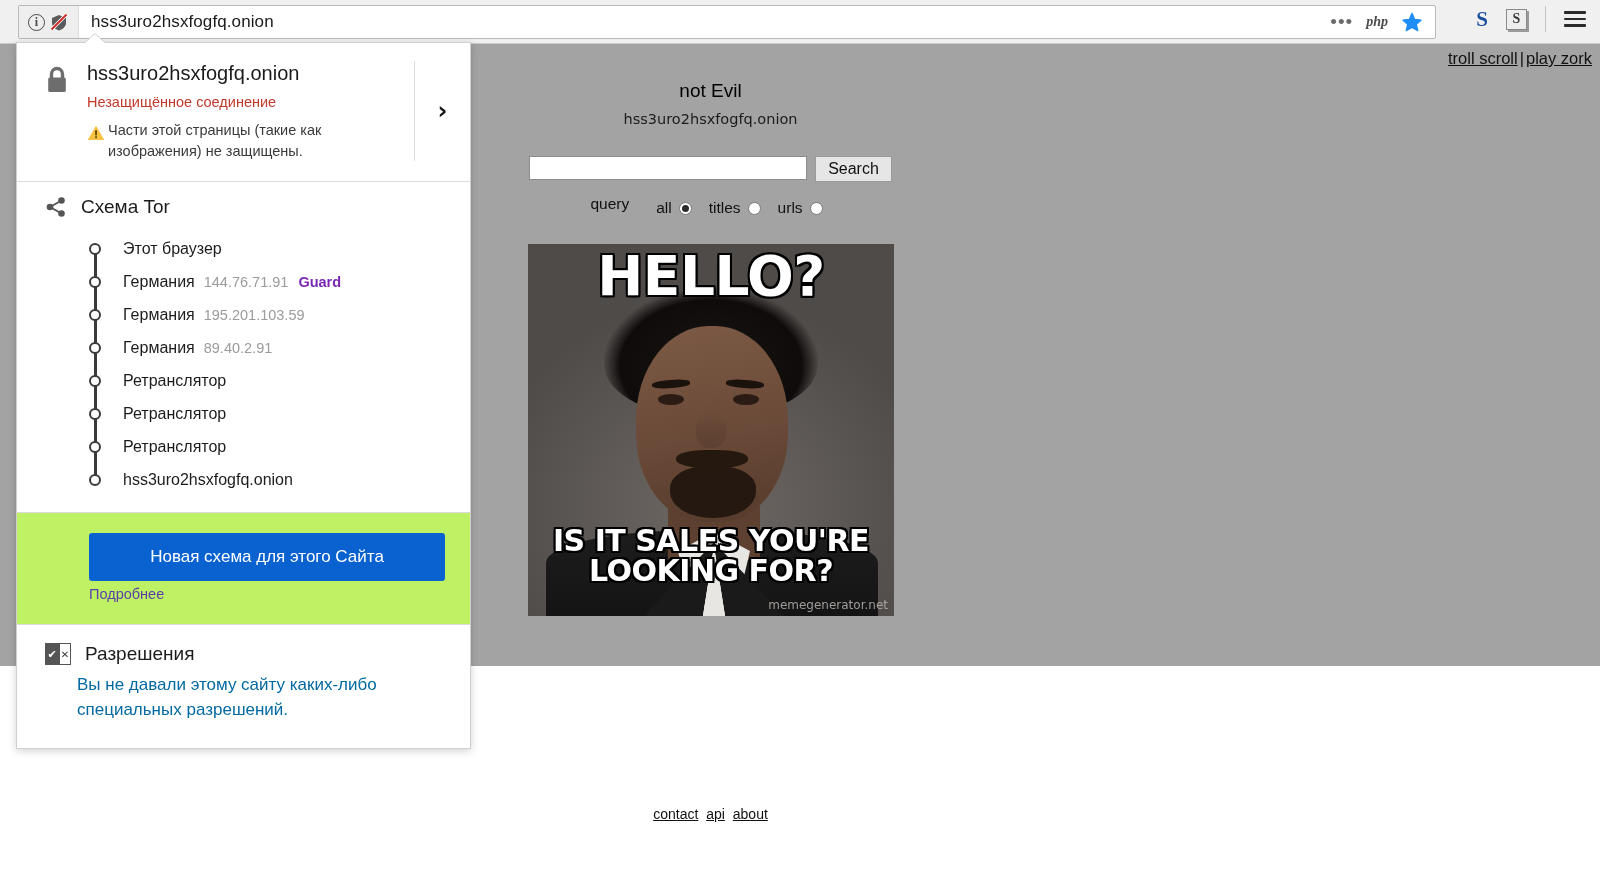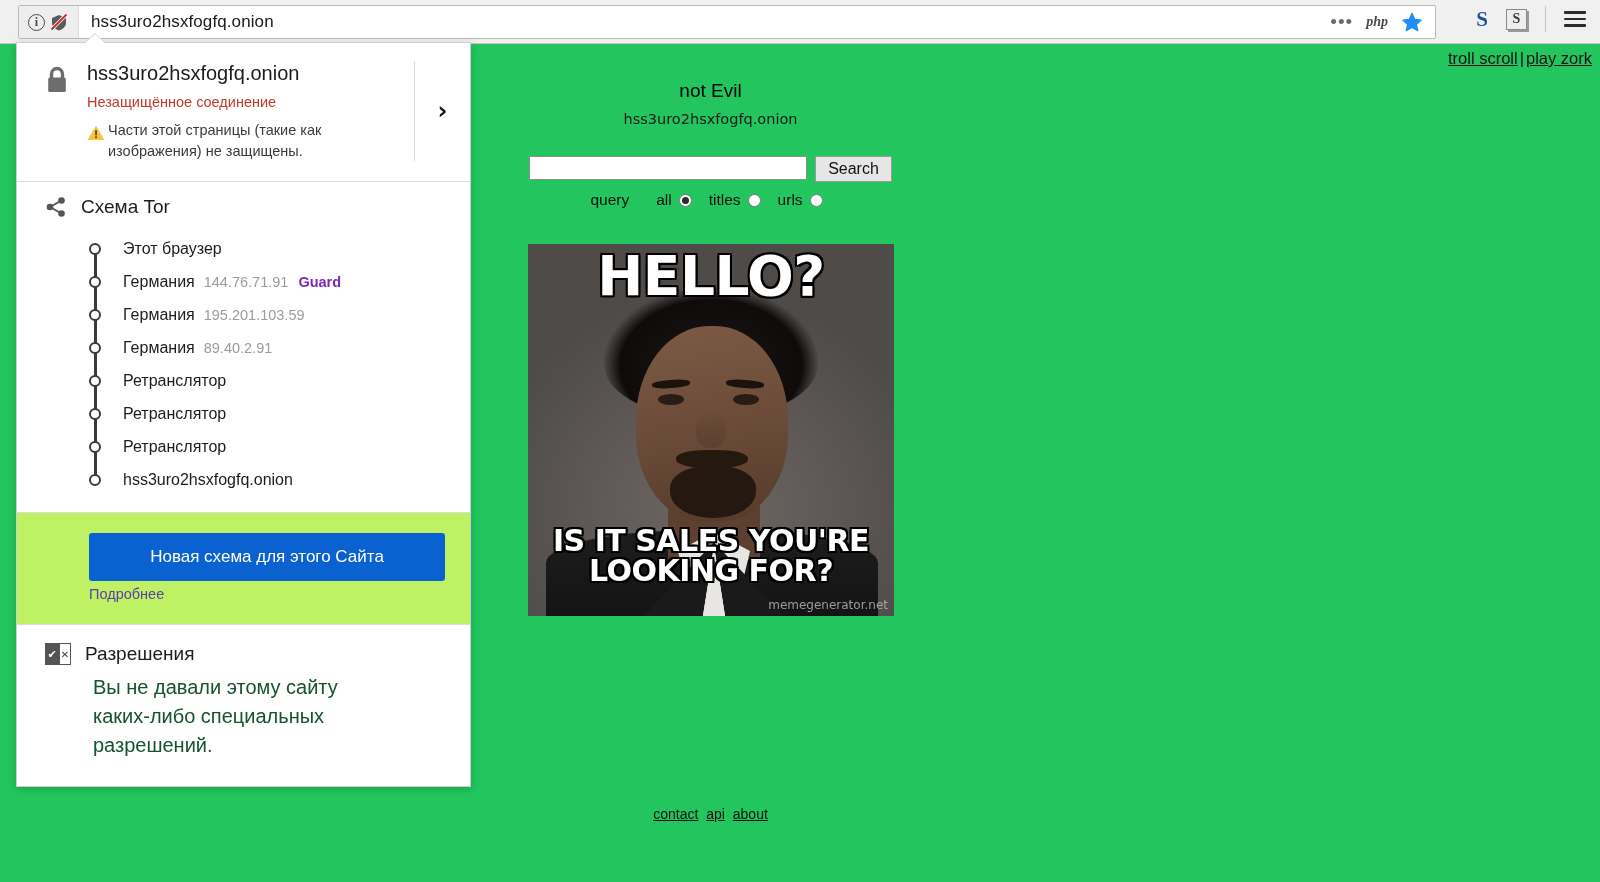--- a/index.html
+++ b/index.html
@@ -137,24 +137,24 @@
   }
   #guard-note { margin: 16px 0 0 72px; font-size: 14.5px; color: #2e2e2e; }
   #guard-note b { color: #7b28b5; }
   #learn-more { display: block; margin: 5px 0 0 72px; font-size: 14.5px; color: #5b3fa8; text-decoration: none; }
 
   
   #permissions-section { border-top: 1px solid #dcdcdc; padding: 18px 0 26px 0; }
   .perm-icon { width: 26px; height: 22px; display: flex; flex: none; }
   .perm-check { width: 14px; background: #555555; color: #ffffff; font-size: 11px; display:flex; align-items:center; justify-content:center; }
   .perm-x { width: 12px; background: #ffffff; border: 1px solid #555555; color: #3a3a3a; font-size: 10px; display:flex; align-items:center; justify-content:center; }
-  #permissions-desc { margin: 8px 0 0 76px; font-size: 20px; color: #14532d; line-height: 1.45; width: 300px; }
-
-  
-  #page { position: absolute; top: 44px; left: 0; width: 1600px; height: 838px; background: #22c55e; }
+  #permissions-desc { margin: 8px 0 0 60px; font-size: 17px; color: #0369a1; line-height: 1.45; width: 300px; }
+
+  
+  #page { position: absolute; top: 44px; left: 0; width: 1600px; height: 622px; background: #a3a3a3; }
   #toplinks {
     position: absolute; right: 8px; top: 5px;
     font-size: 16.5px; color: #111111;
   }
   #toplinks a { color: #111111; text-decoration: underline; }
   #toplinks .sep { text-decoration: none; padding: 0 2px; }
 
   #search-wrap { position: absolute; left: 0; top: 0; width: 1421px; text-align: center; }
   #site-title { margin-top: 36px; font-size: 19px; font-weight: normal; color: #000000; }
   #site-domain { margin-top: 9px; font-size: 14.5px; color: #1b1b1b; font-family: "DejaVu Sans", sans-serif; }
@@ -171,21 +171,21 @@
     margin-left: 8px;
     height: 26px; padding: 0 12px;
     background: #e6e6e6;
     border: 1px solid #9a9a9a;
     font-size: 16px; color: #111111;
     font-family: "Liberation Sans", sans-serif;
     cursor: pointer;
   }
   #radio-row { margin-top: 9px; font-size: 15.5px; color: #111111; display: flex; justify-content: center; align-items: center; gap: 9px; }
   #radio-row .qlabel { margin-right: 18px; }
-  .radio-opt { display: flex; align-items: center; gap: 7px; margin-right: 8px; }
+  .radio-opt { display: flex; align-items: center; gap: 7px; margin-right: 8px; margin-top: 8px; }
   .radio {
     width: 13px; height: 13px; border-radius: 50%;
     border: 1px solid #7a7a7a; background: #ffffff;
     display: flex; align-items: center; justify-content: center;
   }
   .radio.checked::after {
     content: ""; width: 7px; height: 7px; border-radius: 50%; background: #2b2b2b;
   }
 
   

